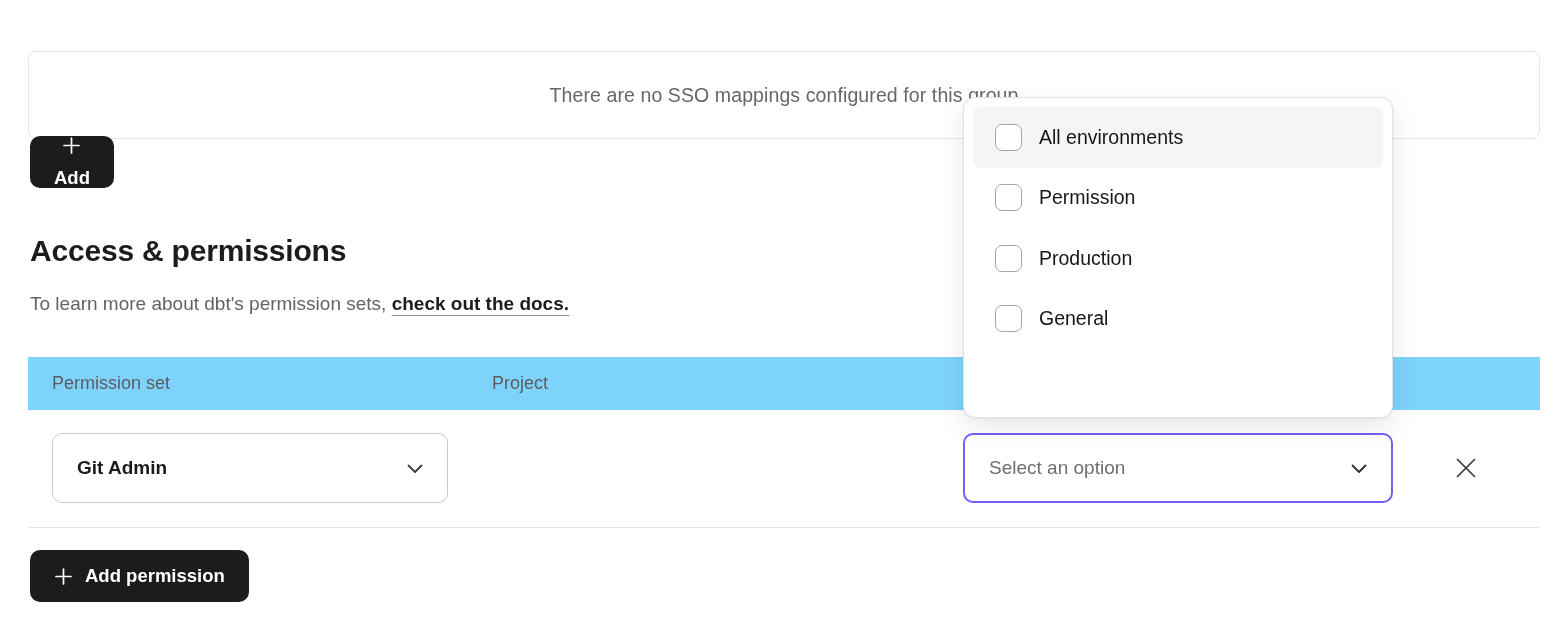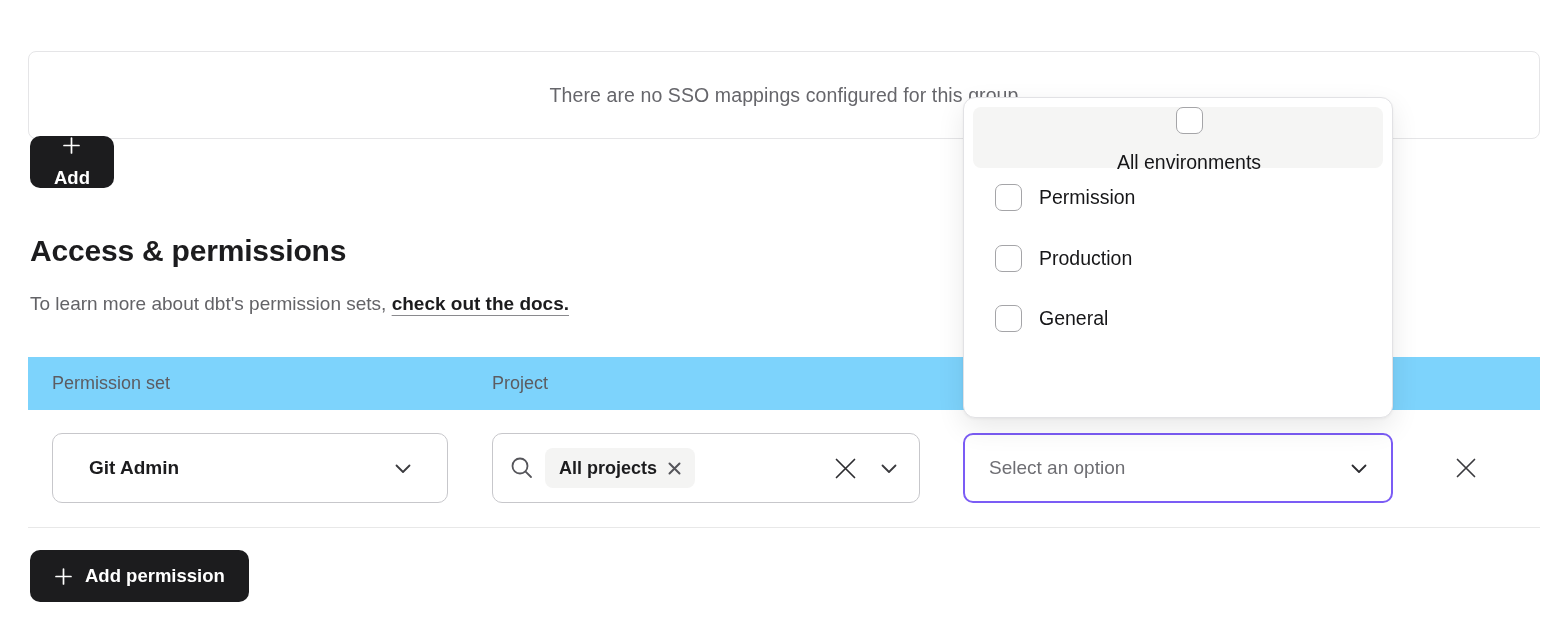--- a/index.html
+++ b/index.html
@@ -106,21 +106,21 @@
     height: 70px;
     background: #ffffff;
     border: 1px solid #c7c7cb;
     border-radius: 10px;
     display: flex; align-items: center;
     font-size: 19px;
     cursor: pointer;
   }
   .select-permission {
     left: 52px; width: 396px;
-    padding: 0 36px;
+    padding: 0 24px;
     justify-content: space-between;
   }
   .select-permission .value { font-weight: 700; color: #1c1c1e; }
 
   .select-project {
     left: 492px; width: 428px;
     padding: 0 22px 0 16px;
   }
   .search-icon { display: inline-flex; margin-right: 10px; flex: none; }
   .chip {
@@ -167,21 +167,21 @@
   .dropdown-item {
     height: 60.5px;
     display: flex; align-items: center;
     gap: 17px;
     padding: 0 0 0 22px;
     border-radius: 8px;
     cursor: pointer;
     font-size: 19.5px;
     color: #161618;
   }
-  .dropdown-item.highlighted { background: #f5f5f4; flex-direction: column; }
+  .dropdown-item.highlighted { background: #f5f5f4; }
   .checkbox {
     width: 27px; height: 27px;
     border: 1.5px solid #a5a5a8;
     border-radius: 7px;
     background: #ffffff;
     flex: none;
   }
 </style>
 </head>
 <body>
@@ -212,47 +212,20 @@
 
   <div class="control select-permission">
     <span class="value">Git Admin</span>
     <span>
       <svg width="16" height="10" viewBox="0 0 16 10">
           <path d="M1.5 1.5L8 8l6.5-6.5" fill="none" stroke="#3a3a3e" stroke-width="1.8" stroke-linecap="round" stroke-linejoin="round"></path>
         </svg>
     </span>
   </div>
 
-  <div class="control select-project">
-    <span class="search-icon">
-      <svg width="26" height="26" viewBox="0 0 26 26">
-          <circle cx="11" cy="11" r="7.5" fill="none" stroke="#55555a" stroke-width="1.8"></circle>
-          <path d="M16.6 16.6L22 22" stroke="#55555a" stroke-width="1.8" stroke-linecap="round"></path>
-        </svg>
-    </span>
-    <span class="chip">
-      <span class="chip-label">All projects</span>
-      <span class="chip-remove">
-        <svg width="13" height="13" viewBox="0 0 13 13">
-            <path d="M1.5 1.5l10 10M11.5 1.5l-10 10" stroke="#55555a" stroke-width="2" stroke-linecap="round"></path>
-          </svg>
-      </span>
-    </span>
-    <span class="project-spacer"></span>
-    <span class="clear-btn">
-      <svg width="23" height="23" viewBox="0 0 23 23">
-          <path d="M2.5 2.5l18 18M20.5 2.5l-18 18" stroke="#2c2c30" stroke-width="1.7" stroke-linecap="round"></path>
-        </svg>
-    </span>
-    <span>
-      <svg width="16" height="10" viewBox="0 0 16 10">
-          <path d="M1.5 1.5L8 8l6.5-6.5" fill="none" stroke="#3a3a3e" stroke-width="1.8" stroke-linecap="round" stroke-linejoin="round"></path>
-        </svg>
-    </span>
-  </div>
 
   <div class="control select-environment">
     <span class="placeholder">Select an option</span>
     <span>
       <svg width="16" height="10" viewBox="0 0 16 10">
           <path d="M1.5 1.5L8 8l6.5-6.5" fill="none" stroke="#2c2c30" stroke-width="1.8" stroke-linecap="round" stroke-linejoin="round"></path>
         </svg>
     </span>
   </div>
 

